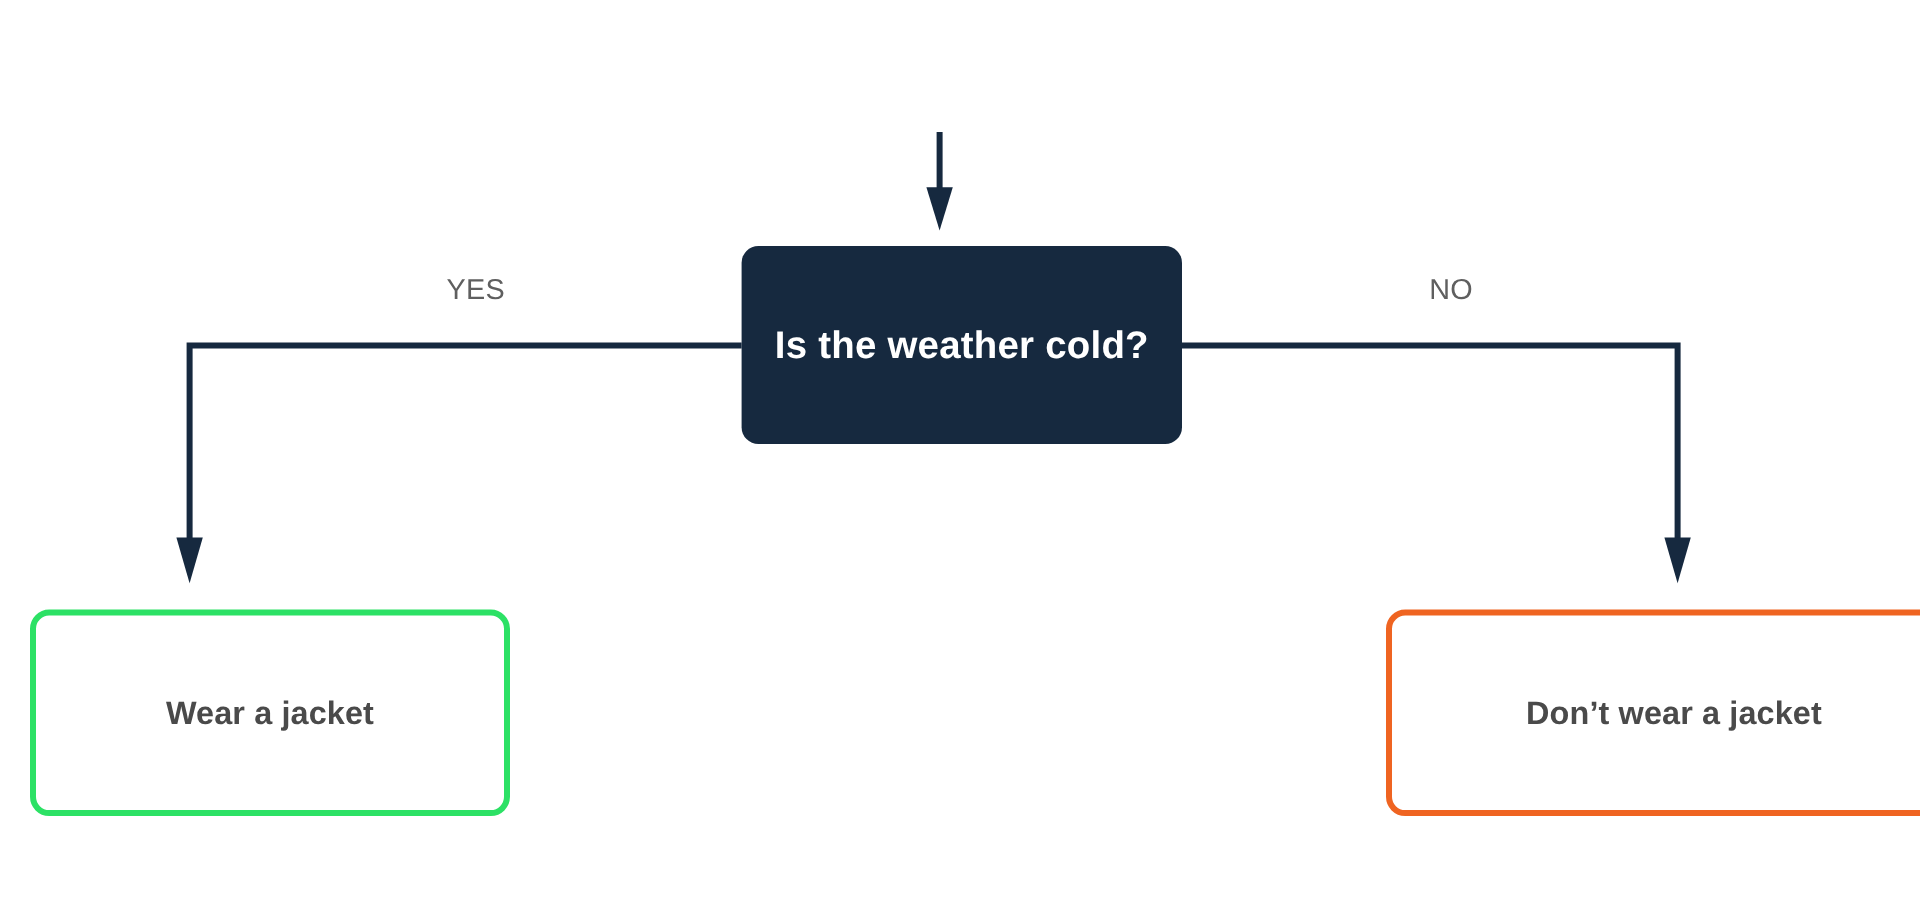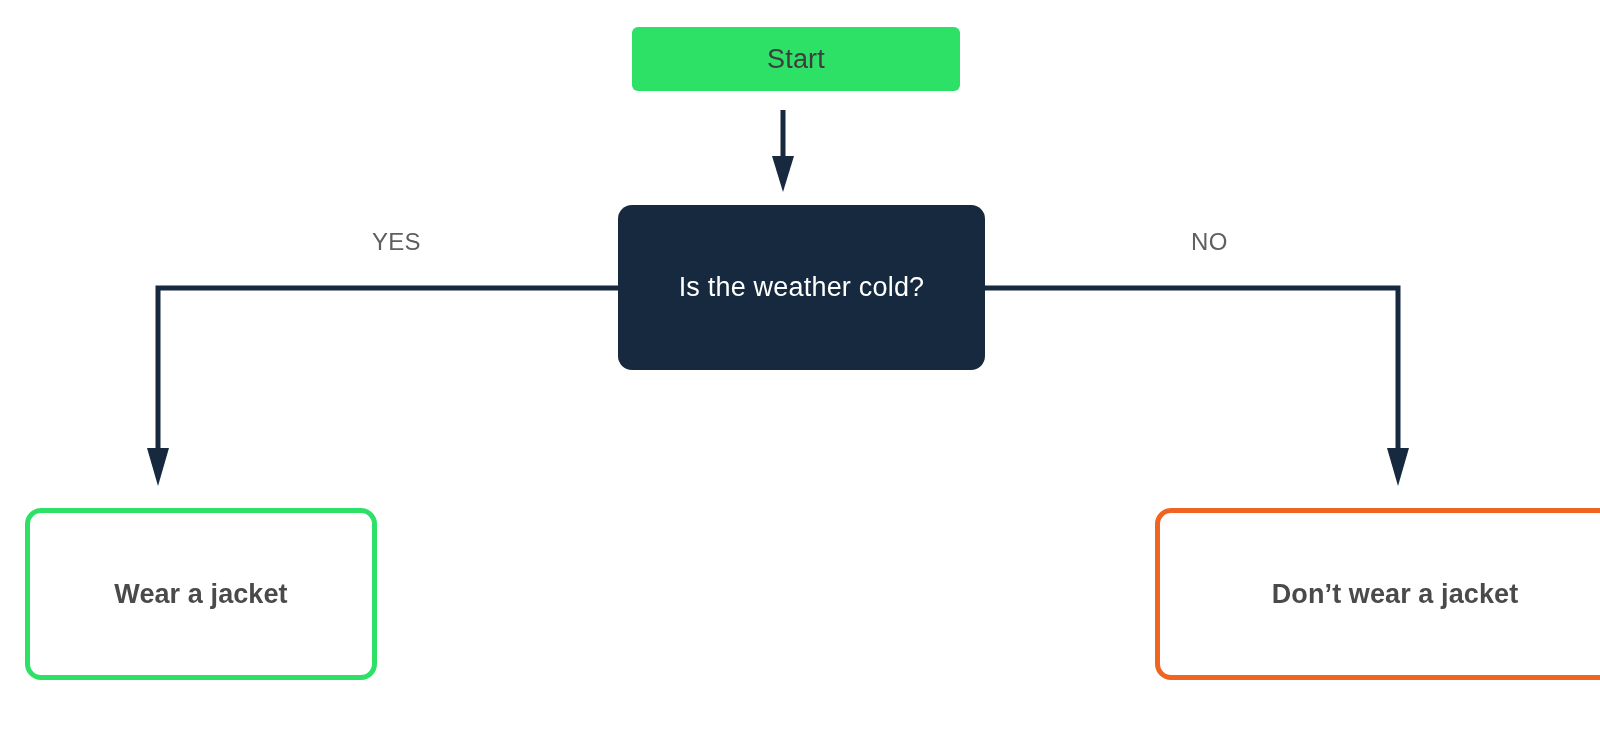--- a/index.html
+++ b/index.html
@@ -56,22 +56,22 @@
   
   .node-decision {
     left: 618px;
     top: 205px;
     width: 367px;
     height: 165px;
     background: #16293f;
     border-radius: 14px;
   }
   .node-decision .node-label {
-    font-size: 27px;
-    font-weight: 400;
+    font-size: 32px;
+    font-weight: 700;
     color: #ffffff;
     letter-spacing: 0.2px;
   }
 
   
   .node-outcome {
     height: 172px;
     background: #ffffff;
     border-radius: 16px;
     border-style: solid;
@@ -79,21 +79,21 @@
   }
   .node-outcome .node-label {
     font-size: 27px;
     font-weight: bold;
     color: #4a4a4a;
     letter-spacing: 0.1px;
   }
   .node-yes-outcome {
     left: 25px;
     top: 508px;
-    width: 352px;
+    width: 400px;
     border-color: #2ce165;
   }
   .node-no-outcome {
     left: 1155px;
     top: 508px;
     width: 480px;
     border-color: #ef6421;
   }
 
   
@@ -132,23 +132,20 @@
       <path d="M 618 288 L 158 288 L 158 450" fill="none" stroke="#16293f" stroke-width="5" stroke-linecap="butt" stroke-linejoin="miter"></path>
       <polygon points="147,448 169,448 158,486" fill="#16293f"></polygon>
     </g>
 
     <g>
       <path d="M 985 288 L 1398 288 L 1398 450" fill="none" stroke="#16293f" stroke-width="5" stroke-linecap="butt" stroke-linejoin="miter"></path>
       <polygon points="1387,448 1409,448 1398,486" fill="#16293f"></polygon>
     </g>
   </svg>
 
-  <div class="node node-start">
-    <span class="node-label">Start</span>
-  </div>
 
   <div class="node node-decision">
     <span class="node-label">Is the weather cold?</span>
   </div>
 
   <div class="node node-outcome node-yes-outcome">
     <span class="node-label">Wear a jacket</span>
   </div>
 
   <div class="node node-outcome node-no-outcome">

